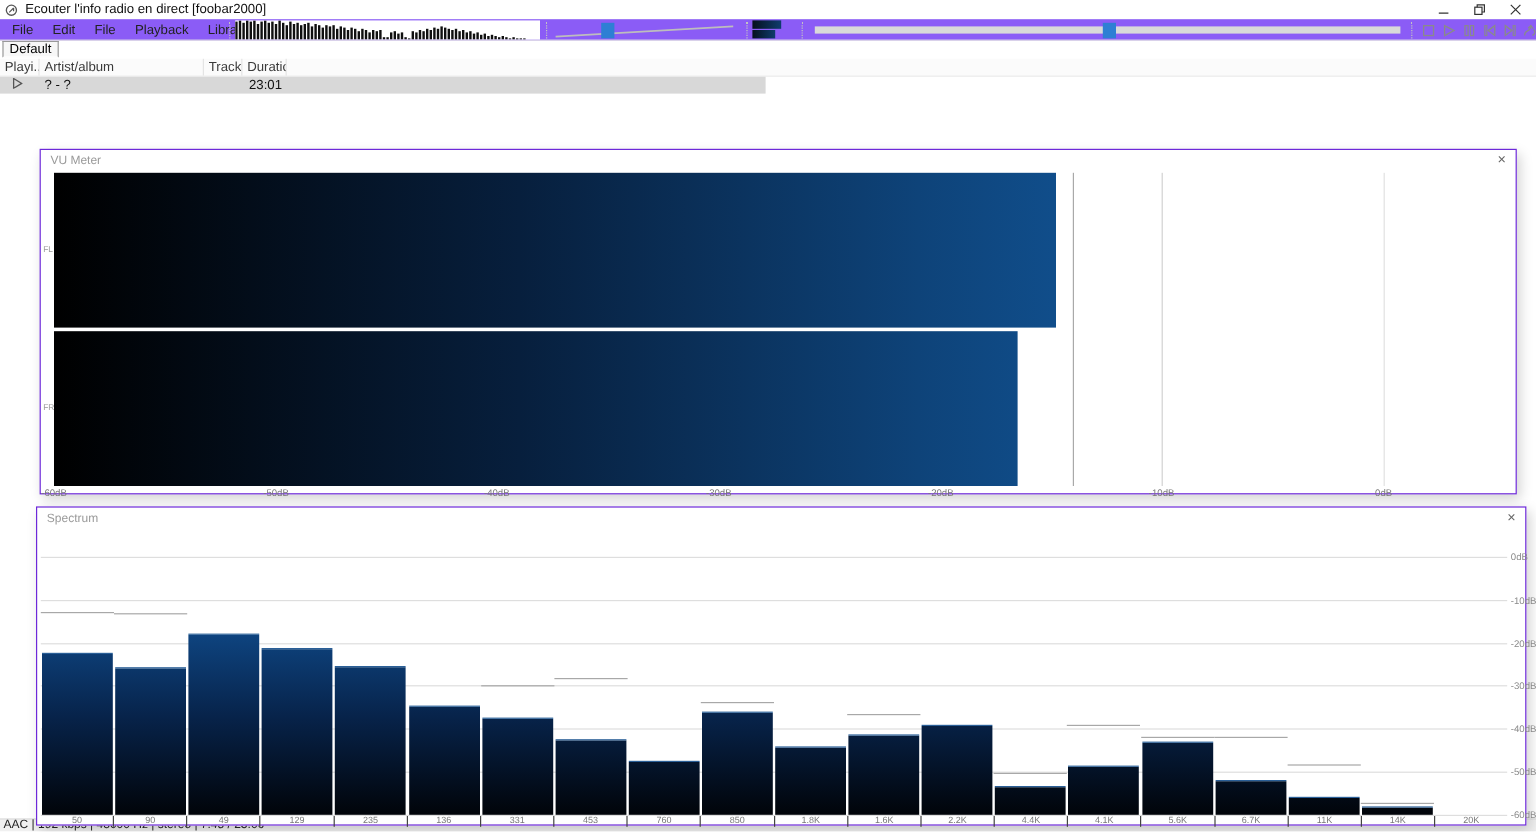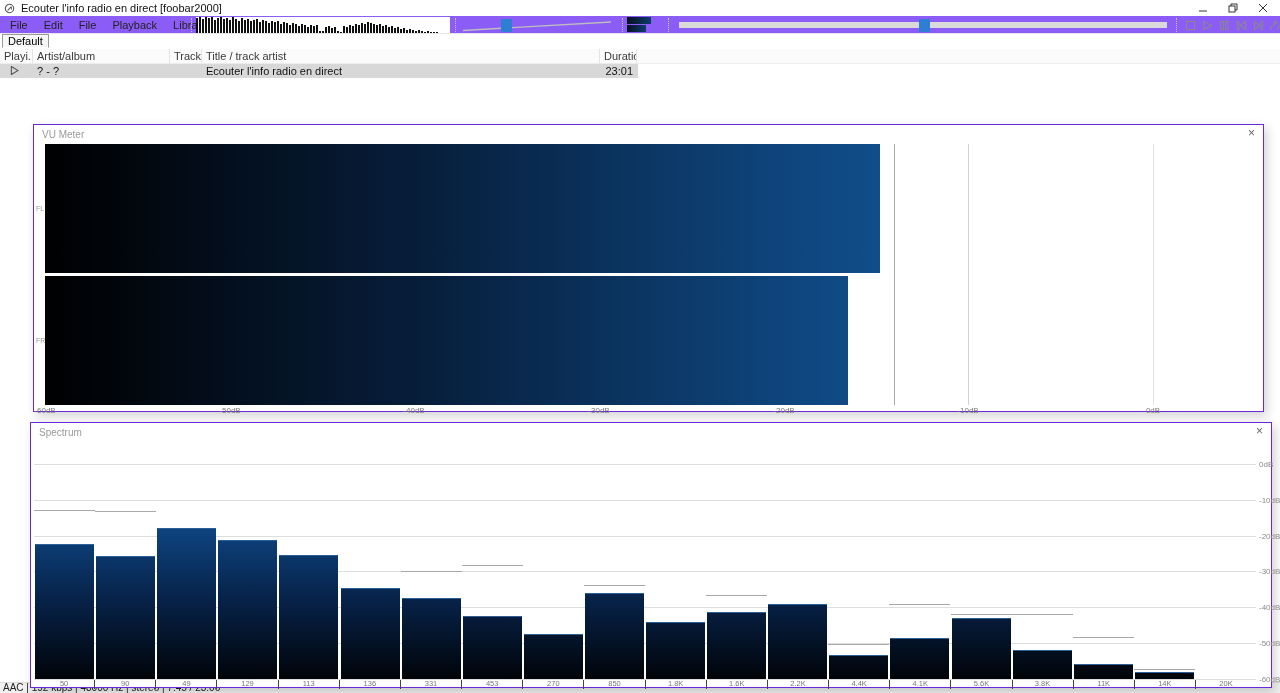--- a/index.html
+++ b/index.html
@@ -258,30 +258,28 @@
 </div>
 
 <div class="tabbar">
   <div class="tab">Default</div>
 </div>
 
 <div class="pl-header" id="pl-header">
     <div class="pl-hcell" style="width: 33px; text-align: left;">Playi...</div>
     <div class="pl-hcell" style="width: 137px; text-align: left;">Artist/album</div>
     <div class="pl-hcell" style="width: 32px; text-align: right;">Track no</div>
-    <div class="pl-hcell" style="width: 398px; text-align: left;">Title / track artist</div>
     <div class="pl-hcell" style="width: 37px; text-align: right;">Duration</div>
   </div>
 <div class="pl-row" id="pl-row">
     <div class="pl-cell" style="width: 33px; text-align: left;"><svg width="9" height="9" viewBox="0 0 10 10" style="margin-left:6px">
         <path d="M1.5 0.5 L9 5 L1.5 9.5 Z" fill="none" stroke="#555" stroke-width="1.2"></path>
       </svg></div>
     <div class="pl-cell" style="width: 137px; text-align: left;">? - ?</div>
     <div class="pl-cell" style="width: 32px; text-align: right;"></div>
-    <div class="pl-cell" style="width: 398px; text-align: left;">Ecouter l'info radio en direct</div>
     <div class="pl-cell" style="width: 37px; text-align: right;">23:01</div>
   </div>
 
 <div class="statusbar">AAC  |  192 kbps  |  48000 Hz  |  stereo  |  7:45 / 23:06</div>
 
 <div class="fwin" id="vu-window">
   <span class="fwin-title">VU Meter</span>
   <span class="fwin-close">×</span>
   <div class="vu-area" id="vu-area">
       <div class="vu-bar" style="top: 0px; height: 129px; width: 835px;"></div>
@@ -383,33 +381,33 @@
         <div class="sp-bar" style="height: 7px;"></div>
         <div class="sp-peak" style="bottom: 9px;"></div>
       </div>
       <div class="sp-band" style="left: 1160.9px; width: 61.1px;"></div>
     </div>
   <div class="sp-xrow" id="sp-xrow">
       <div class="sp-xcell">50</div>
       <div class="sp-xcell">90</div>
       <div class="sp-xcell">49</div>
       <div class="sp-xcell">129</div>
-      <div class="sp-xcell">113</div>
+      <div class="sp-xcell">235</div>
       <div class="sp-xcell">136</div>
       <div class="sp-xcell">331</div>
       <div class="sp-xcell">453</div>
-      <div class="sp-xcell">270</div>
+      <div class="sp-xcell">760</div>
       <div class="sp-xcell">850</div>
       <div class="sp-xcell">1.8K</div>
       <div class="sp-xcell">1.6K</div>
       <div class="sp-xcell">2.2K</div>
       <div class="sp-xcell">4.4K</div>
       <div class="sp-xcell">4.1K</div>
       <div class="sp-xcell">5.6K</div>
-      <div class="sp-xcell">3.8K</div>
+      <div class="sp-xcell">6.7K</div>
       <div class="sp-xcell">11K</div>
       <div class="sp-xcell">14K</div>
       <div class="sp-xcell">20K</div>
     </div>
 <span class="sp-ylabel" style="top: 37px;">0dB</span>
     <span class="sp-ylabel" style="top: 72.83px;">-10dB</span>
     <span class="sp-ylabel" style="top: 108.66px;">-20dB</span>
     <span class="sp-ylabel" style="top: 144.49px;">-30dB</span>
     <span class="sp-ylabel" style="top: 180.32px;">-40dB</span>
     <span class="sp-ylabel" style="top: 216.15px;">-50dB</span>

